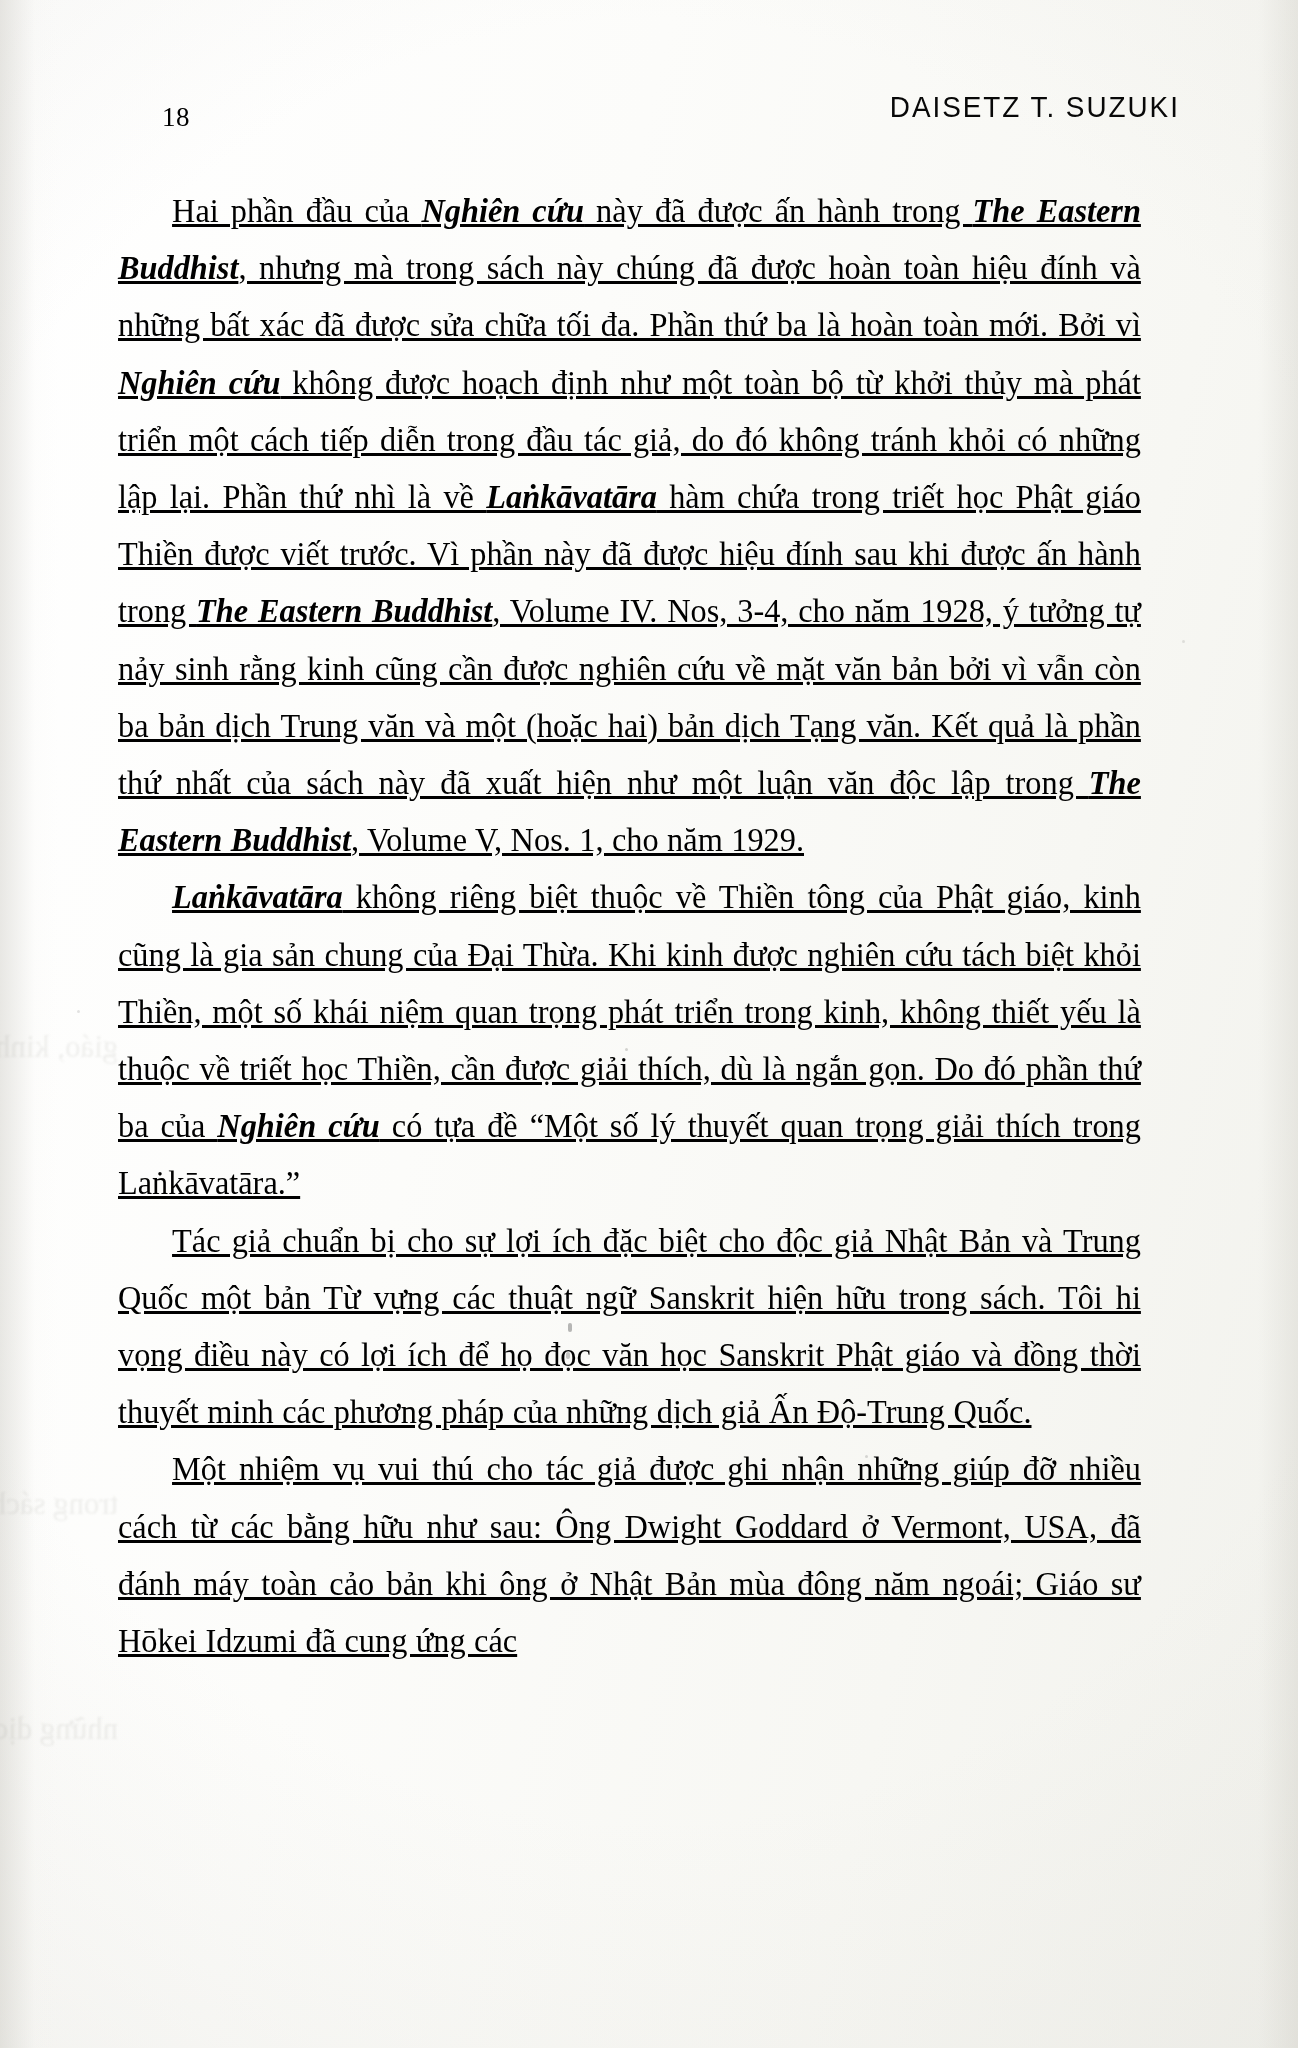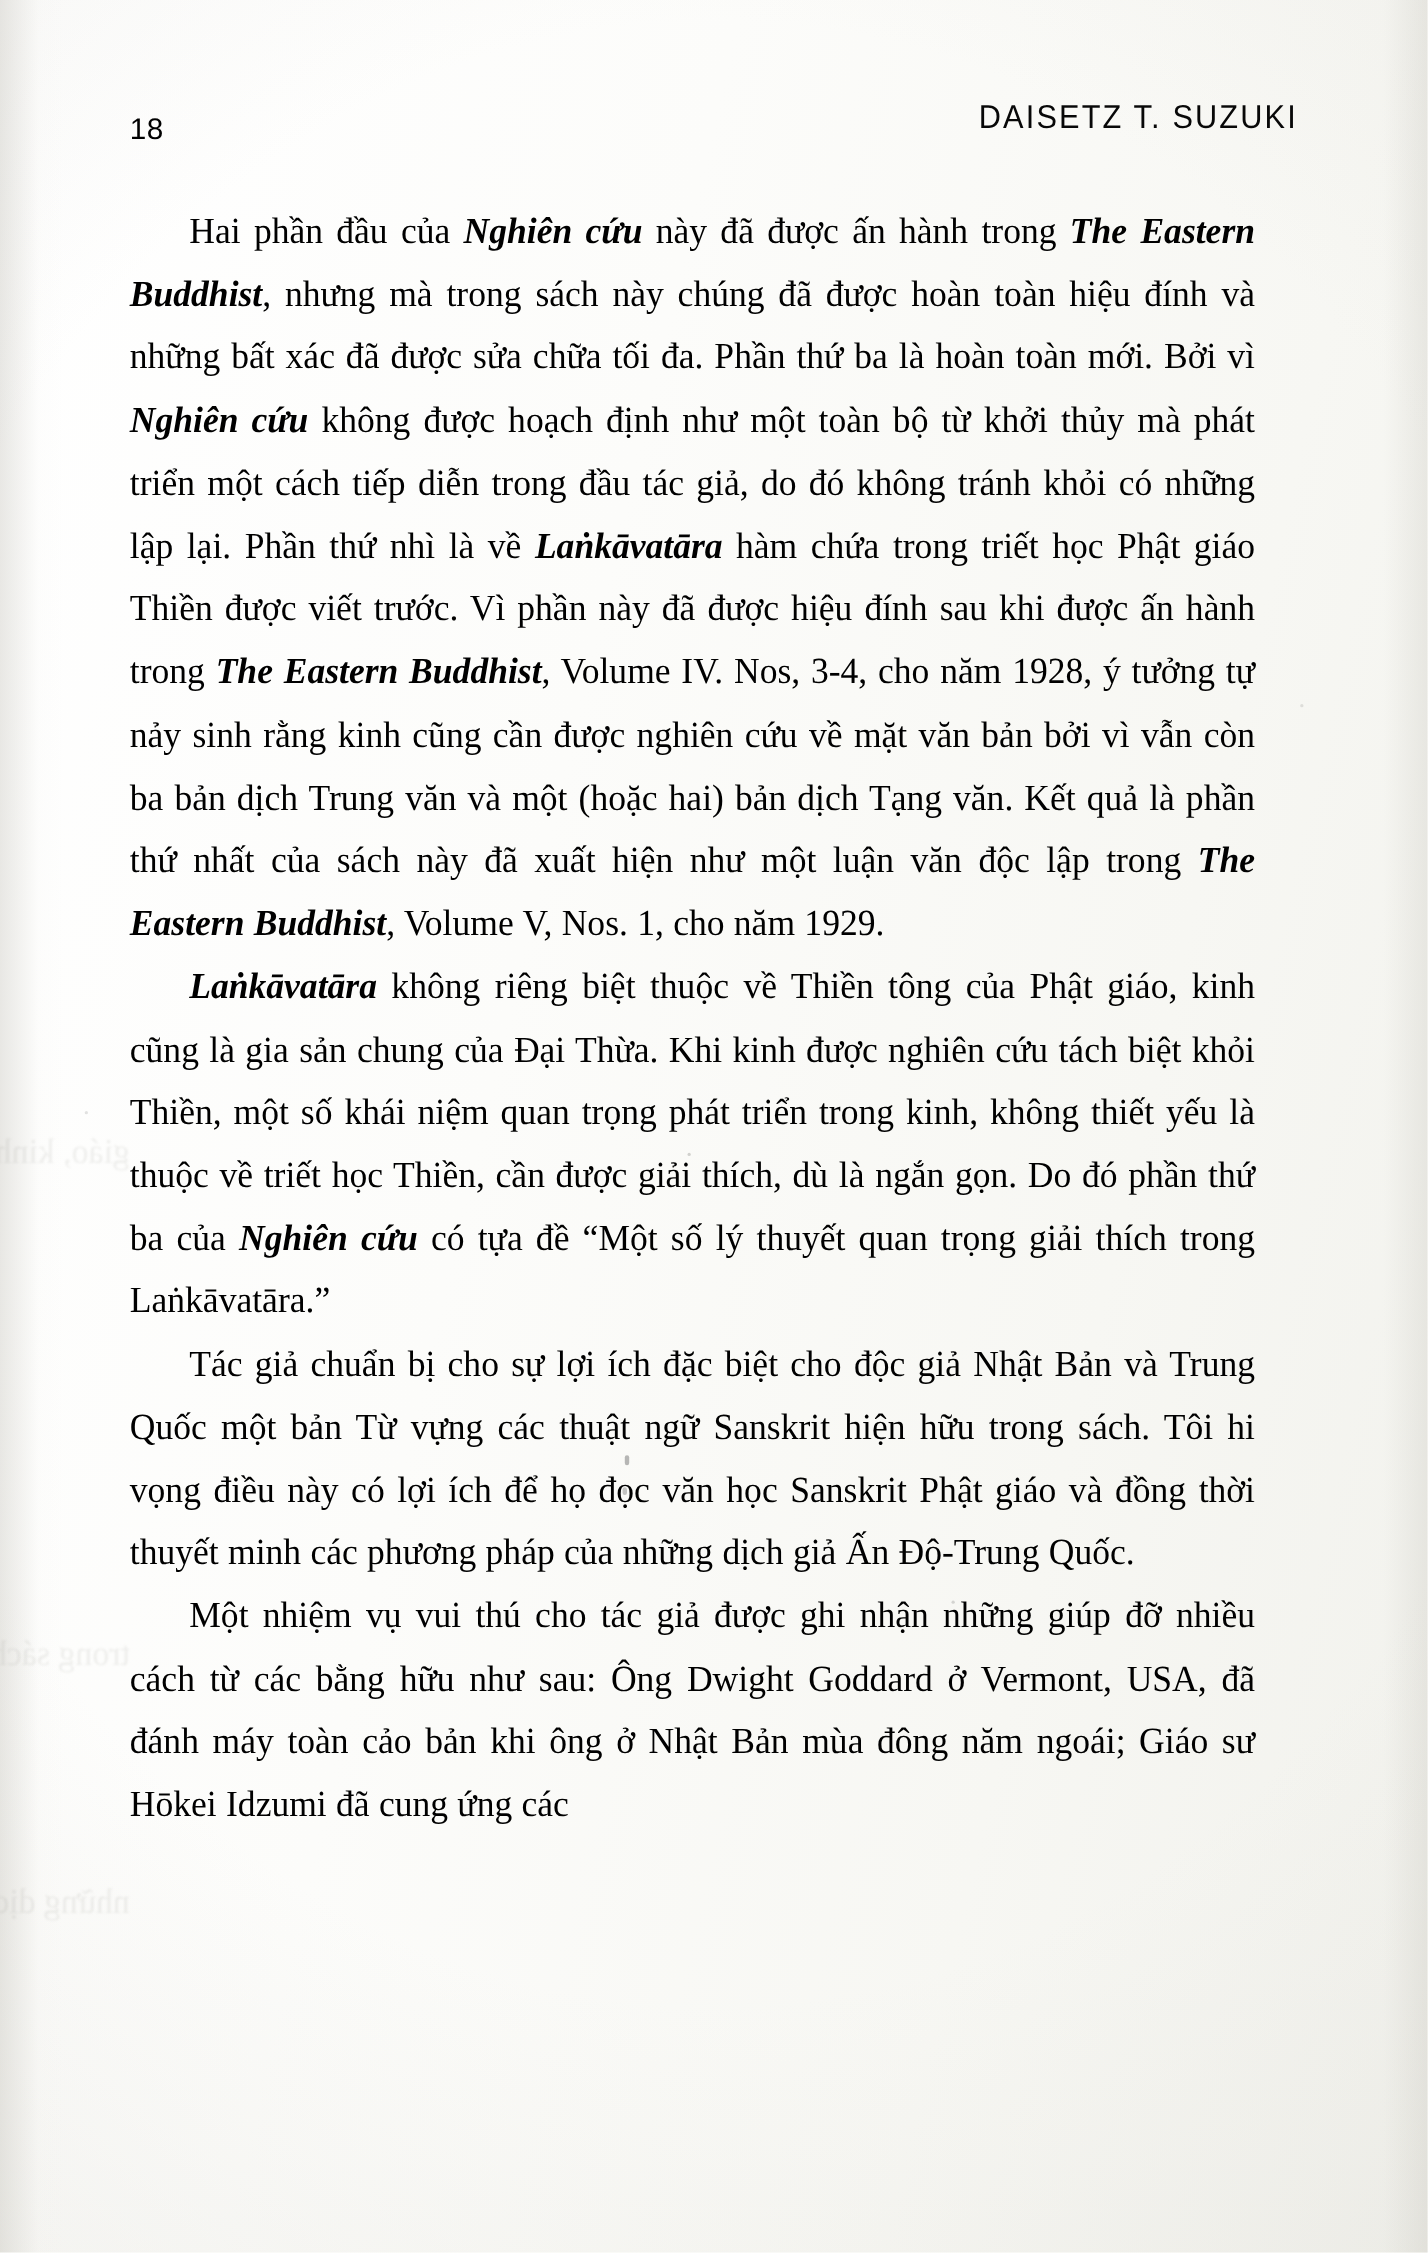--- a/index.html
+++ b/index.html
@@ -51,44 +51,46 @@
     position: absolute;
     left: 118px;
     right: 118px;
     top: 92px;
     height: 44px;
     display: flex;
     align-items: flex-start;
     justify-content: space-between;
   }
   .folio {
-    font-family: Liberation Sans, sans-serif;
+    font-family: Liberation Serif, serif;
     font-size: 27px;
     letter-spacing: 0.5px;
     color: #121212;
     line-height: 1;
     transform: translateY(12px);
+    margin-left: 44px;
   }
   .head-title {
     font-family: "Liberation Sans", "DejaVu Sans", sans-serif;
     font-size: 30px;
     letter-spacing: 2.1px;
     color: #1a1a1a;
     line-height: 1;
     transform: scaleX(0.93);
     transform-origin: right top;
     white-space: nowrap;
   }
 
   
   .textblock {
     position: absolute;
     left: 118px;
     top: 182px;
     width: 1060px;
+    text-decoration: underline;
   }
   p.para {
     margin: 0;
     font-size: 33.5px;
     line-height: 57.2px;
     color: #0d0d0d;
     text-align: justify;
     text-align-last: left;
     text-indent: 56px;
     transform: scaleX(0.965);

